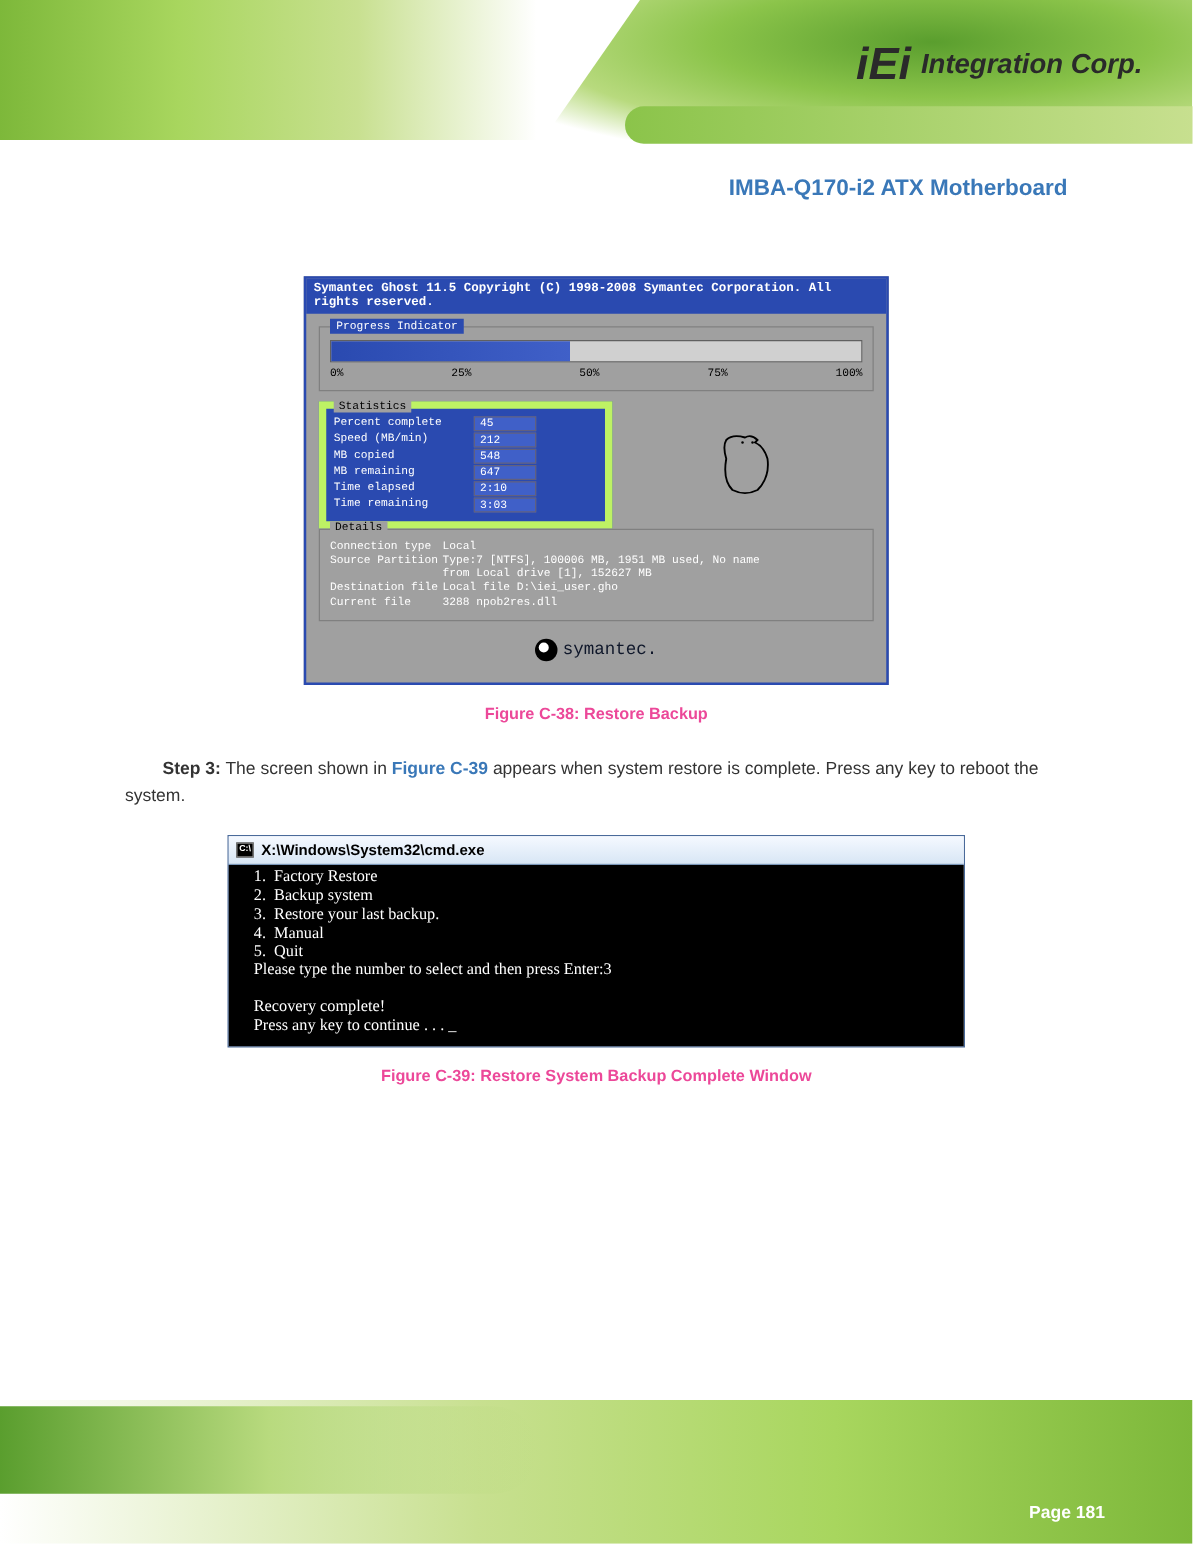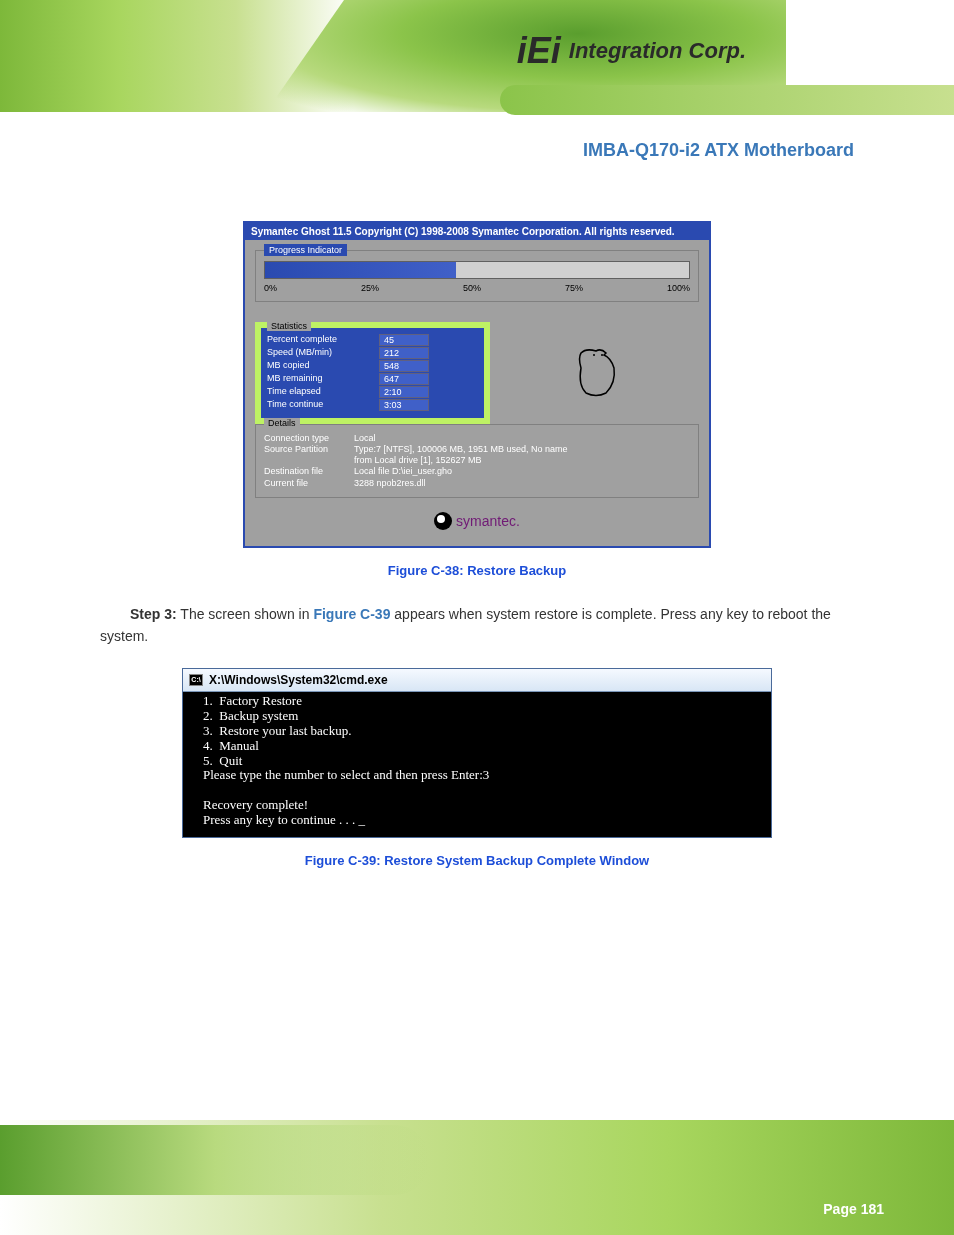--- a/index.html
+++ b/index.html
@@ -10,21 +10,21 @@
     font-family: Arial, sans-serif;
     position: relative;
     overflow: hidden;
   }
 
   
   .header-banner {
     position: absolute;
     top: 0;
     left: 0;
-    width: 786px;
+    width: 954px;
     height: 112px;
     background: linear-gradient(90deg, #7db83a 0%, #a8d65e 15%, #c8e090 30%, #ffffff 45%, #ffffff 100%);
   }
   .header-swoosh {
     position: absolute;
     top: 0;
     right: 0;
     width: 520px;
     height: 112px;
     background: radial-gradient(ellipse at 60% 30%, #5a9e2e 0%, #8bc44a 40%, #b8da7e 70%, transparent 90%);
@@ -88,48 +88,48 @@
     font-weight: bold;
     margin-left: 30px;
   }
   .figref {
     color: #3a78b8;
     font-weight: bold;
   }
 
   .figure-caption {
     text-align: center;
-    color: #1d4ed8;
+    color: #ec4899;
     font-size: 13px;
     font-weight: bold;
     margin: 15px 0 25px 0;
   }
 
   
   .ghost-window {
     width: 468px;
     margin: 0 auto 10px auto;
     border: 2px solid #2a4ab0;
     background: #a0a0a0;
-    font-family: Liberation Sans, sans-serif;
+    font-family: Liberation Mono, monospace;
   }
   .ghost-title {
     background: #2a4ab0;
     color: #fff;
     font-size: 10px;
     padding: 3px 6px;
     font-weight: bold;
   }
   .ghost-body {
     padding: 10px;
   }
   .ghost-group {
     border: 1px solid #808080;
     background: #a0a0a0;
-    margin-bottom: 20px;
+    margin-bottom: 8px;
     position: relative;
     padding: 10px 8px 8px 8px;
   }
   .ghost-group-label {
     position: absolute;
     top: -7px;
     left: 8px;
     background: #2a4ab0;
     color: #fff;
     font-size: 9px;
@@ -225,21 +225,21 @@
   .ghost-detail-val { color: #fff; }
   .ghost-symantec {
     text-align: center;
     padding: 6px 0 2px 0;
   }
   .symantec-logo {
     display: inline-flex;
     align-items: center;
     gap: 4px;
     font-size: 14px;
-    color: #701a75;
+    color: #0f172a;
   }
   .symantec-circle {
     width: 18px;
     height: 18px;
     border-radius: 50%;
     background: #000;
     position: relative;
   }
   .symantec-circle::after {
     content: "";
@@ -368,21 +368,21 @@
             </div>
           <div class="ghost-stat-row">
               <span class="ghost-stat-key">MB remaining</span>
               <span class="ghost-stat-val">647</span>
             </div>
           <div class="ghost-stat-row">
               <span class="ghost-stat-key">Time elapsed</span>
               <span class="ghost-stat-val">2:10</span>
             </div>
           <div class="ghost-stat-row">
-              <span class="ghost-stat-key">Time continue</span>
+              <span class="ghost-stat-key">Time remaining</span>
               <span class="ghost-stat-val">3:03</span>
             </div>
         </div>
         <div class="ghost-logo-area">
           <svg width="70" height="60" viewBox="0 0 70 60">
             <path d="M 15 10 Q 20 5 30 8 Q 35 5 40 10 L 38 12 Q 45 15 48 25 Q 50 40 40 50 Q 30 55 20 50 Q 12 42 15 25 Q 12 15 15 10 Z" fill="none" stroke="#000" stroke-width="1.5"></path>
             <circle cx="28" cy="12" r="1" fill="#000"></circle>
             <circle cx="36" cy="12" r="1" fill="#000"></circle>
           </svg>
         </div>

